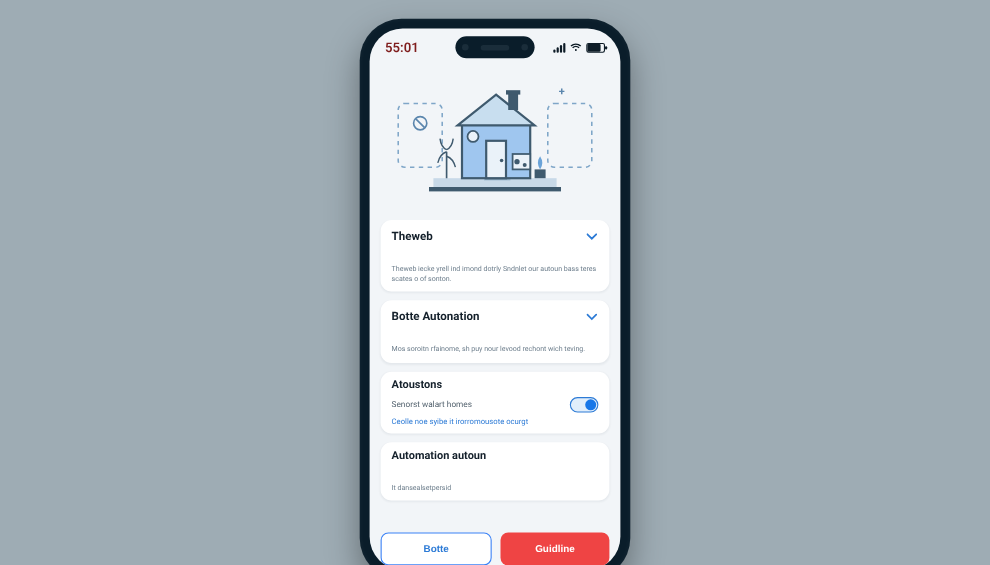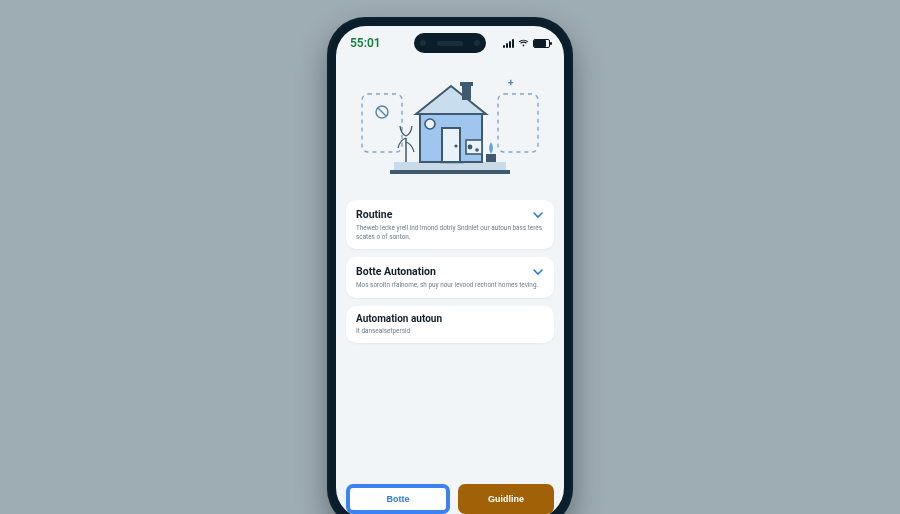--- a/index.html
+++ b/index.html
@@ -30,21 +30,21 @@
   .notch {
     position: absolute; top: 7px; left: 50%; transform: translateX(-50%);
     width: 72px; height: 20px; background: #0a1d2a;
     border-radius: 12px; z-index: 5;
     display:flex; align-items:center; justify-content:space-around;
   }
   .notch .dot { width:6px; height:6px; border-radius:50%; background:#1a2d3a; }
   .notch .speaker { width:26px; height:5px; border-radius:3px; background:#1a2d3a; }
   .statusbar {
     height: 34px; display:flex; align-items:center; justify-content:space-between;
-    padding: 0 14px; font-weight:600; font-size:12px; color:#15803d;
+    padding: 0 14px; font-weight:600; font-size:12px; color:#7f1d1d;
   }
   .status-right { display:flex; align-items:center; gap:4px; }
   .signal-bars { display:flex; align-items:flex-end; gap:1px; height:9px;}
   .signal-bars span { width:2px; background:#0d1b26; border-radius:1px;}
   .signal-bars span:nth-child(1){height:3px}.signal-bars span:nth-child(2){height:5px}
   .signal-bars span:nth-child(3){height:7px}.signal-bars span:nth-child(4){height:9px}
   .wifi { width:11px; height:8px; }
   .battery { width:17px; height:9px; border:1px solid #0d1b26; border-radius:2px; position:relative;}
   .battery::after{content:"";position:absolute;right:-3px;top:2px;width:2px;height:3px;background:#0d1b26;border-radius:1px;}
   .battery .fill{width:80%;height:100%;background:#0d1b26;border-radius:1px;}
@@ -54,32 +54,32 @@
     position:relative;
   }
   .hero svg { width: 200px; height: 124px; }
   .content { flex:1; padding: 0 10px 8px 10px; display:flex; flex-direction:column; gap:8px; overflow:hidden;}
   .card {
     background:#fff; border-radius:10px; padding:8px 10px;
     box-shadow: 0 1px 2px rgba(10,30,50,0.06);
   }
   .card-head { display:flex; align-items:center; justify-content:space-between; }
   .card-title { font-size:10.5px; font-weight:700; color:#14202b; }
-  .card-desc { font-size:6.4px; color:#6d7e8c; line-height:1.35; margin-top:3px; }
+  .card-desc { font-size:6.4px; color:#6d7e8c; line-height:1.35; margin-top:19px; }
   .chevron { width:12px; height:12px; display:flex; align-items:center; justify-content:center; color:#2d7bd6;}
   .subrow { display:flex; align-items:center; justify-content:space-between; margin-top:5px;}
   .subrow-label { font-size:7.5px; color:#52616d; }
   .subrow-link { font-size:7px; color:#2d7bd6; margin-top:4px; }
   .toggle { width:26px; height:14px; background:#e1eefb; border-radius:7px; position:relative; border:1px solid #2d7bd6;}
   .toggle .knob { width:10px; height:10px; background:#1877e8; border-radius:50%; position:absolute; top:1px; right:1px;}
   .footer { display:flex; gap:8px; padding: 6px 10px 4px 10px; }
   .btn { flex:1; height:30px; border-radius:7px; font-size:9px; font-weight:600;
     display:flex; align-items:center; justify-content:center; border:none; }
-  .btn.secondary { background:#fff; color:#2d7bd6; border:4px solid #3b82f6; }
-  .btn.primary { background:#a16207; color:#fff;text-align:center; }
+  .btn.secondary { background:#fff; color:#2d7bd6; border:1px solid #3b82f6; }
+  .btn.primary { background:#ef4444; color:#fff;text-align:center; }
   .card.compact .card-title{font-size:10px}
   .card.compact { padding:7px 10px; }
 </style>
 </head>
 <body>
 
 <div class="phone">
   <div class="screen">
     <div class="notch">
       <span class="dot"></span>
@@ -141,42 +141,54 @@
 
         <rect x="136" y="86" width="10" height="8" fill="#3f5a6e"></rect>
         <path d="M141 86 q-4 -6 0 -12 q4 6 0 12" fill="#6aa3d8"></path>
       </svg>
     </div>
 
     <div class="content">
 
       <div class="card">
         <div class="card-head">
-          <span class="card-title">Routine</span>
+          <span class="card-title">Theweb</span>
           <span class="chevron">
             <svg width="10" height="10" viewBox="0 0 10 10">
                 <path d="M1 3l4 4 4-4" fill="none" stroke="#2d7bd6" stroke-width="1.6" stroke-linecap="round"></path>
               </svg>
           </span>
         </div>
         <div class="card-desc">Theweb iecke yrell ind imond dotrly Sndnlet our autoun bass teres scates o of sonton.</div>
       </div>
 
       <div class="card">
         <div class="card-head">
           <span class="card-title">Botte Autonation</span>
           <span class="chevron">
             <svg width="10" height="10" viewBox="0 0 10 10">
                 <path d="M1 3l4 4 4-4" fill="none" stroke="#2d7bd6" stroke-width="1.6" stroke-linecap="round"></path>
               </svg>
           </span>
         </div>
-        <div class="card-desc">Mos soroitn rfainome, sh puy nour levood rechont homes teving.</div>
-      </div>
-
+        <div class="card-desc">Mos soroitn rfainome, sh puy nour levood rechont wich teving.</div>
+      </div>
+
+      <div class="card compact">
+        <div class="card-head">
+          <span class="card-title">Atoustons</span>
+        </div>
+        <div class="subrow">
+          <span class="subrow-label">Senorst walart homes</span>
+          <div class="toggle">
+              <div class="knob"></div>
+            </div>
+        </div>
+        <div class="subrow-link">Ceolle noe syibe it irorromousote ocurgt</div>
+      </div>
 
       <div class="card compact">
         <div class="card-head">
           <span class="card-title">Automation autoun</span>
         </div>
         <div class="card-desc">It dansealsetpersid</div>
       </div>
 
     </div>
 

